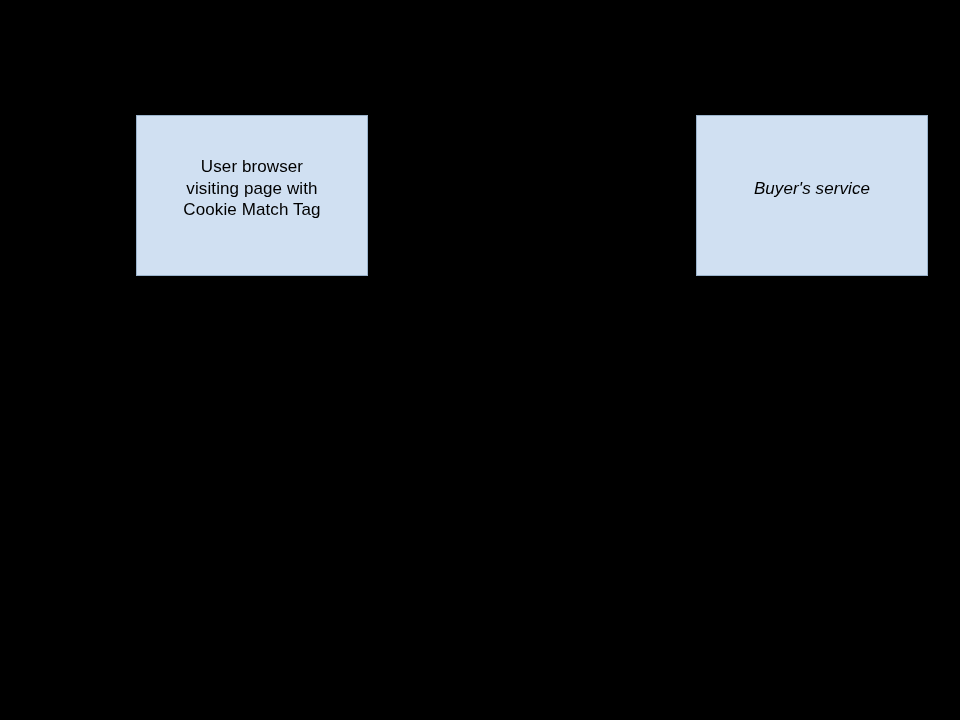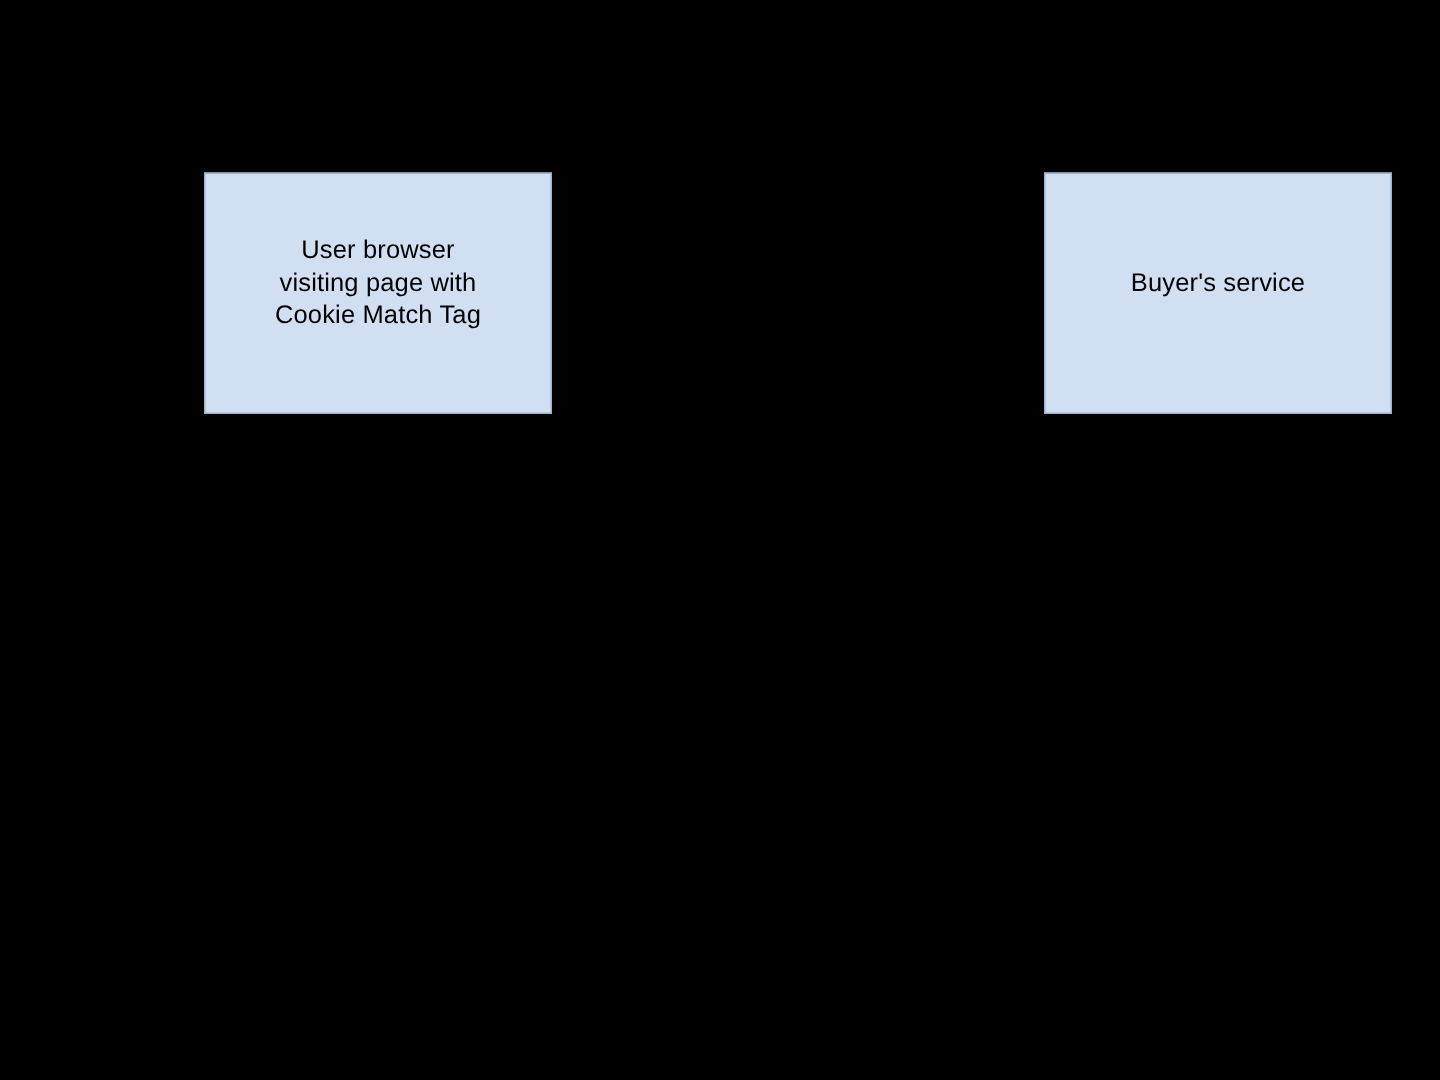--- a/index.html
+++ b/index.html
@@ -42,21 +42,21 @@
     height: 161px;
   }
   #node-user-browser .node-label { transform: translateY(-7px); }
 
   #node-buyers-service {
     left: 696px;
     top: 115px;
     width: 232px;
     height: 161px;
   }
-  #node-buyers-service .node-label { transform: translateY(-7px); }
+  #node-buyers-service .node-label { transform: translateY(-7px); font-style: italic; }
 
   #node-google-cookie-matching-service {
     left: 140px;
     top: 494px;
     width: 232px;
     height: 159px;
   }
   #node-google-cookie-matching-service .node-label { transform: translateY(-10px); }
 
   

